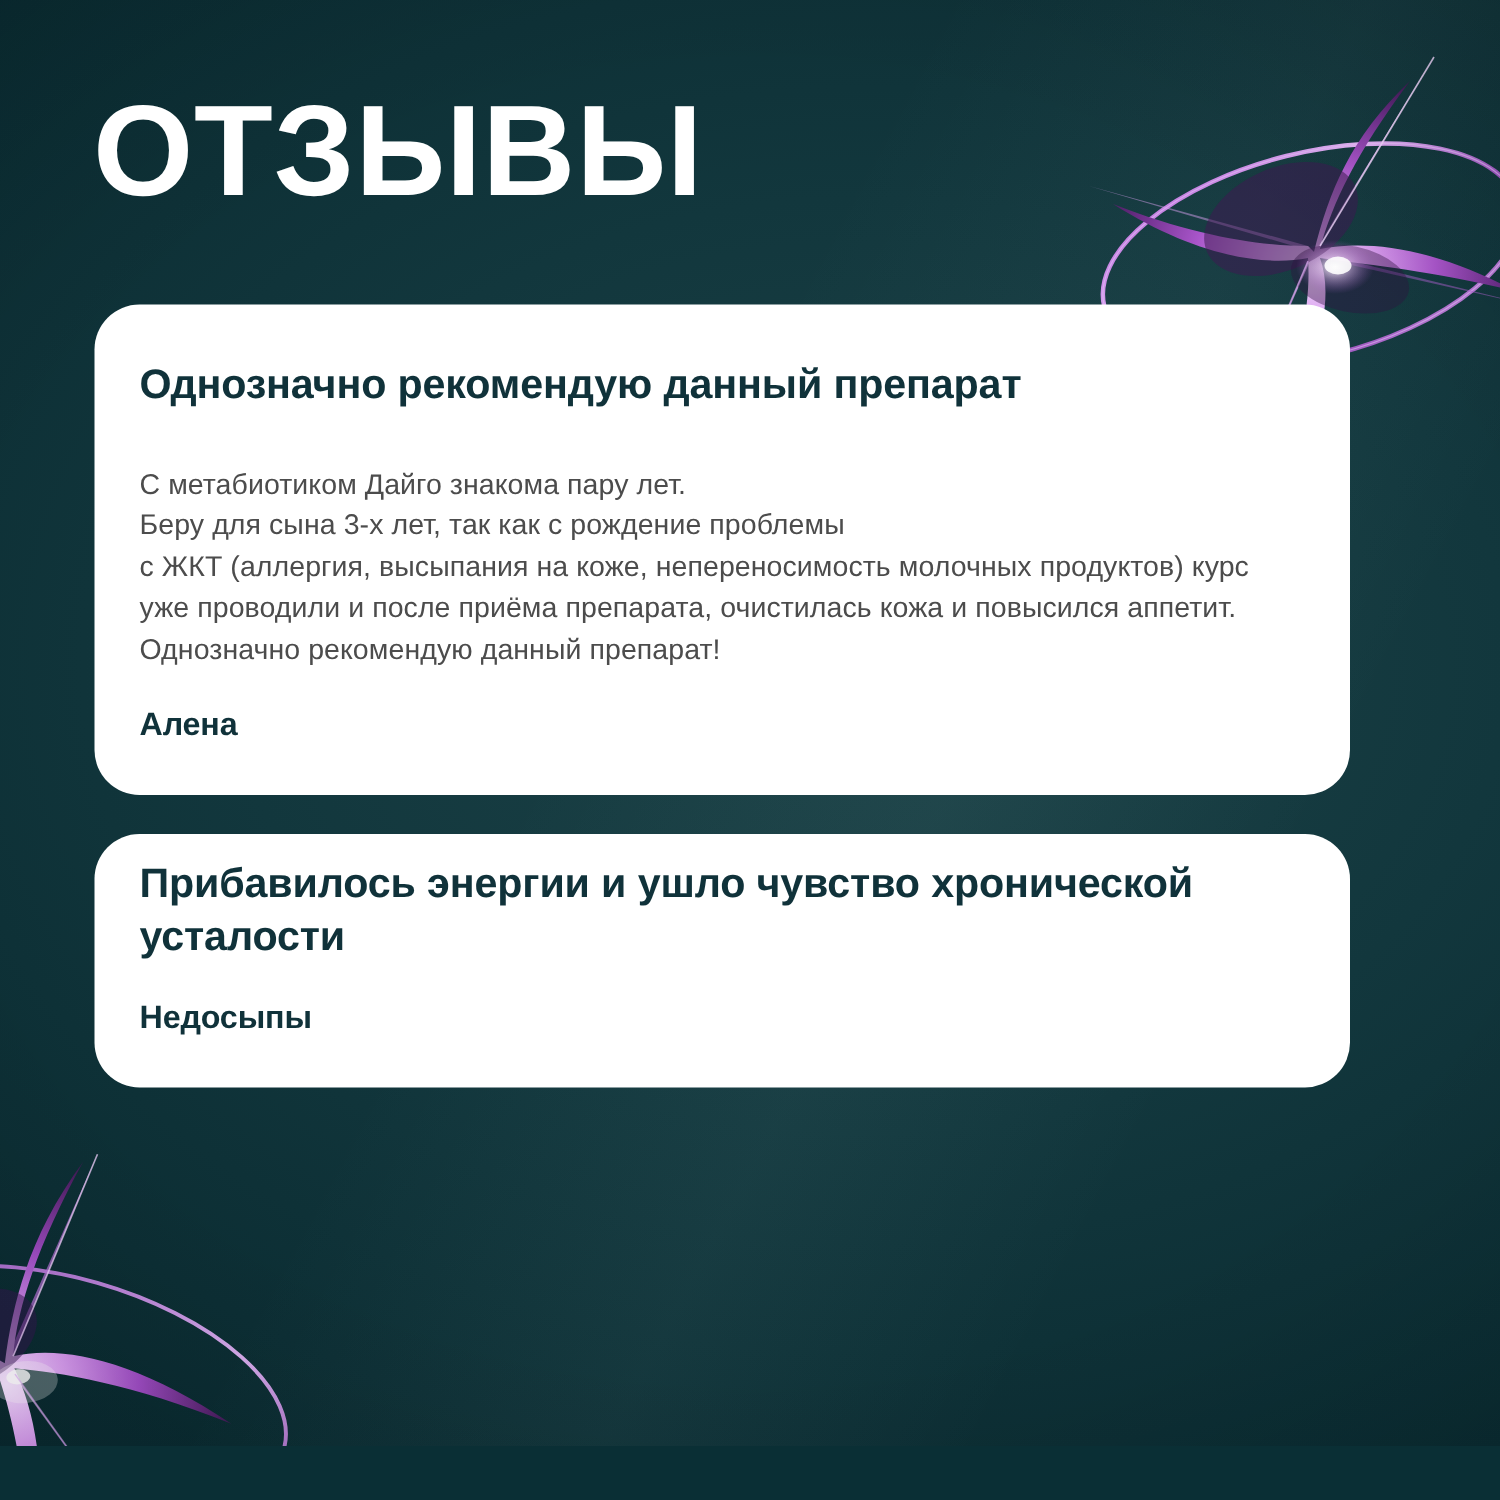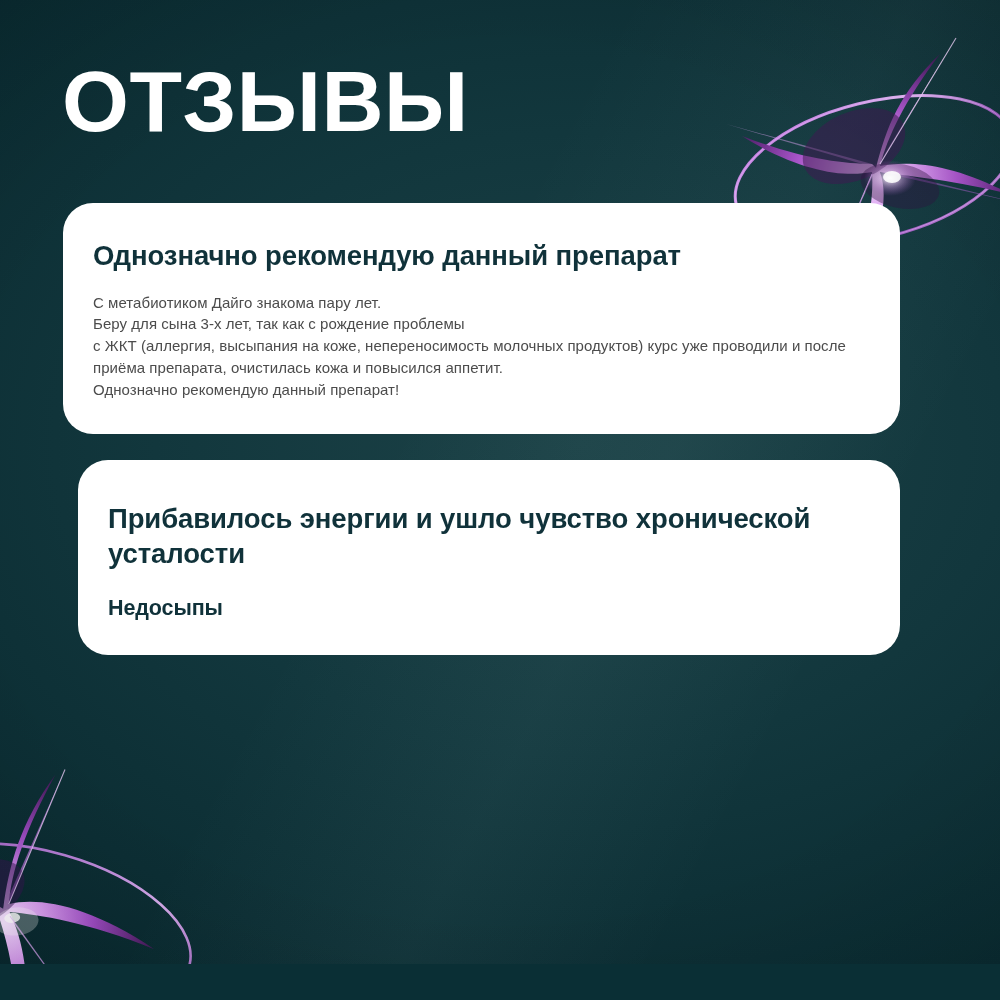--- a/index.html
+++ b/index.html
@@ -101,43 +101,43 @@
   }
 
   .review-card + .review-card { margin-top: 26px; }
 
   .card-title {
     font-size: 27.5px;
     line-height: 1.26;
     font-weight: 700;
     color: #10323a;
     letter-spacing: -0.1px;
-    margin-bottom: 18px;
+    margin-bottom: 36px;
   }
 
   .card-body {
-    font-size: 15px;
+    font-size: 19px;
     line-height: 1.45;
     color: #4c4c4c;
     font-weight: 400;
     white-space: pre-line;
     letter-spacing: 0.05px;
   }
 
   .card-author {
     margin-top: 24px;
     font-size: 21.5px;
     font-weight: 700;
     color: #10323a;
     letter-spacing: -0.1px;
   }
 
   
   #card-0 .card-body { white-space: pre-line; }
-  #card-1 { padding-top: 42px; margin-left: 15px; }
+  #card-1 { padding-top: 16px; }
   #card-1 .card-title { margin-bottom: 21px; }
 </style>
 </head>
 <body>
 
 <div class="stage">
 
   <div class="bg-sheen"></div>
 
   <div class="star-wrap star-top-right">
@@ -258,20 +258,21 @@
   <h1 class="page-title">ОТЗЫВЫ</h1>
 
   <section class="cards">
 
     <article class="review-card" id="card-0">
       <h2 class="card-title">Однозначно рекомендую данный препарат</h2>
       <p class="card-body">С метабиотиком Дайго знакома пару лет.
 Беру для сына 3-х лет, так как с рождение проблемы
 с ЖКТ (аллергия, высыпания на коже, непереносимость молочных продуктов) курс уже проводили и после приёма препарата, очистилась кожа и повысился аппетит.
 Однозначно рекомендую данный препарат!</p>
+      <div class="card-author">Алена</div>
     </article>
 
     <article class="review-card" id="card-1">
       <h2 class="card-title">Прибавилось энергии и ушло чувство хронической усталости</h2>
       <div class="card-author">Недосыпы</div>
     </article>
 
   </section>
 
 </div>

